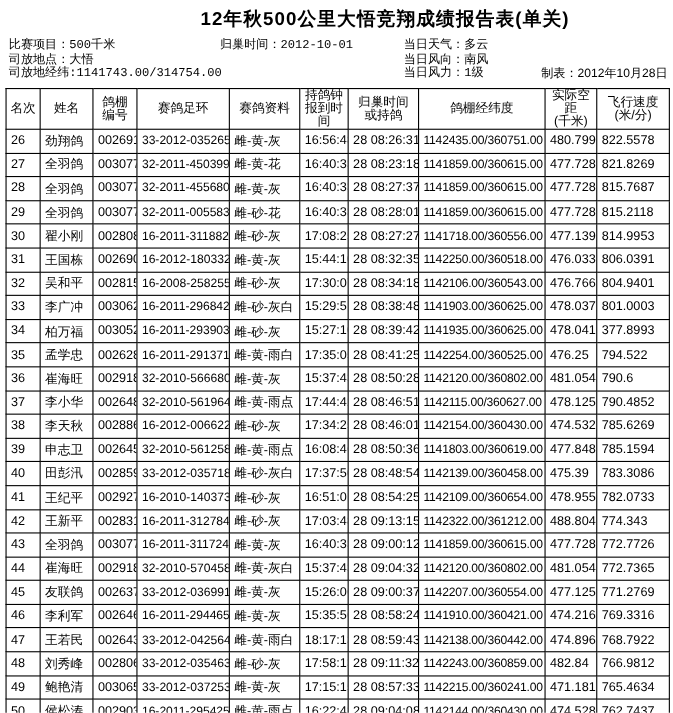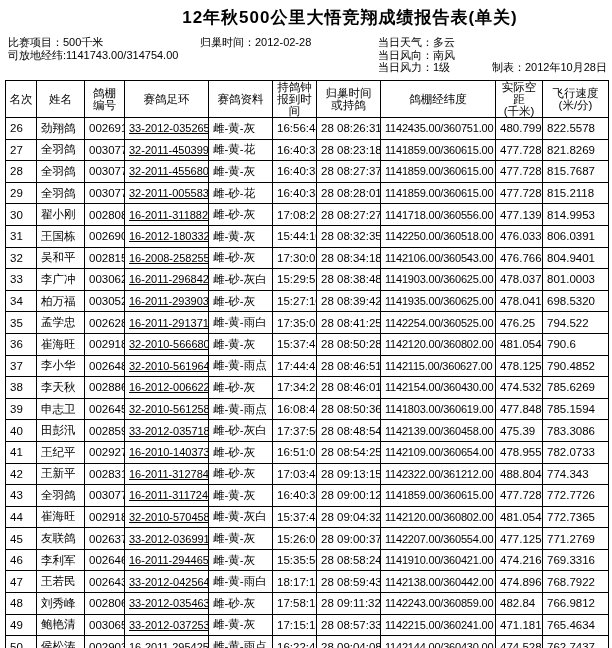--- a/index.html
+++ b/index.html
@@ -7,56 +7,57 @@
     width:612px;height:648px;overflow:hidden;position:relative;
     background:#ffffff;color:#000;
     font-family:"Liberation Sans","DejaVu Sans",sans-serif;
   }
   .page-title{
     position:absolute;top:6px;left:0;width:612px;
     text-align:center;font-size:17px;font-weight:700;letter-spacing:1px;margin-left:44px;
   }
   .info-block{position:absolute;top:36px;left:0;width:612px;font-size:11px;line-height:12.5px;}
   .info-col{position:absolute;top:0;white-space:nowrap;}
-  .info-col div{height:12.5px;}
+  .info-col div{height:12.5px;font-family:Liberation Mono, monospace;}
   .info-col1{left:8px;}
   .info-col2{left:200px;}
-  .info-col3{left:378px;}
+  .info-col3{left:367px;}
   .made-date{position:absolute;top:25px;left:492px;white-space:nowrap;}
   table.results{
     position:absolute;left:5px;top:80px;width:603px;
     border-collapse:collapse;table-layout:fixed;
     font-size:11.5px;
   }
   table.results th,table.results td{
     border:1px solid #000;
     padding:0 0 0 4px;
     text-align:left;vertical-align:middle;
     white-space:nowrap;overflow:hidden;
   }
   table.results th{
     height:27px;font-weight:normal;text-align:center;
     white-space:pre-line;line-height:12px;font-size:11.5px;padding:0 1px;
   }
   table.results td{height:20.6px;}
   td.c-coord{font-size:11px;letter-spacing:-0.2px;}
-  td.c-ring{font-size:11px;text-decoration:underline;}
+  td.c-ring{font-size:11px;}
 </style>
 </head>
 <body>
 
 <div class="page-title">12年秋500公里大悟竞翔成绩报告表(单关)</div>
 
 <div class="info-block">
   <div class="info-col info-col1">
     <div>比赛项目：500千米</div>
+    <div>司放地点：大悟</div>
     <div>司放地经纬:1141743.00/314754.00</div>
   </div>
   <div class="info-col info-col2">
-    <div>归巢时间：2012-02-28</div>
+    <div>归巢时间：2012-10-01</div>
   </div>
   <div class="info-col info-col3">
     <div>当日天气：多云</div>
     <div>当日风向：南风</div>
     <div>当日风力：1级</div>
   </div>
   <div class="made-date">制表：2012年10月28日</div>
 </div>
 
 <table class="results">
@@ -199,21 +200,21 @@
   <tr>
     <td class="c-rank">34</td>
     <td class="c-name">柏万福</td>
     <td class="c-loft">003052</td>
     <td class="c-ring">16-2011-293903</td>
     <td class="c-info">雌-砂-灰</td>
     <td class="c-clock">15:27:10</td>
     <td class="c-return">28 08:39:42</td>
     <td class="c-coord">1141935.00/360625.00</td>
     <td class="c-dist">478.041</td>
-    <td class="c-speed">698.5320</td>
+    <td class="c-speed">377.8993</td>
   </tr>
 
   <tr>
     <td class="c-rank">35</td>
     <td class="c-name">孟学忠</td>
     <td class="c-loft">002628</td>
     <td class="c-ring">16-2011-291371</td>
     <td class="c-info">雌-黄-雨白</td>
     <td class="c-clock">17:35:05</td>
     <td class="c-return">28 08:41:25</td>

